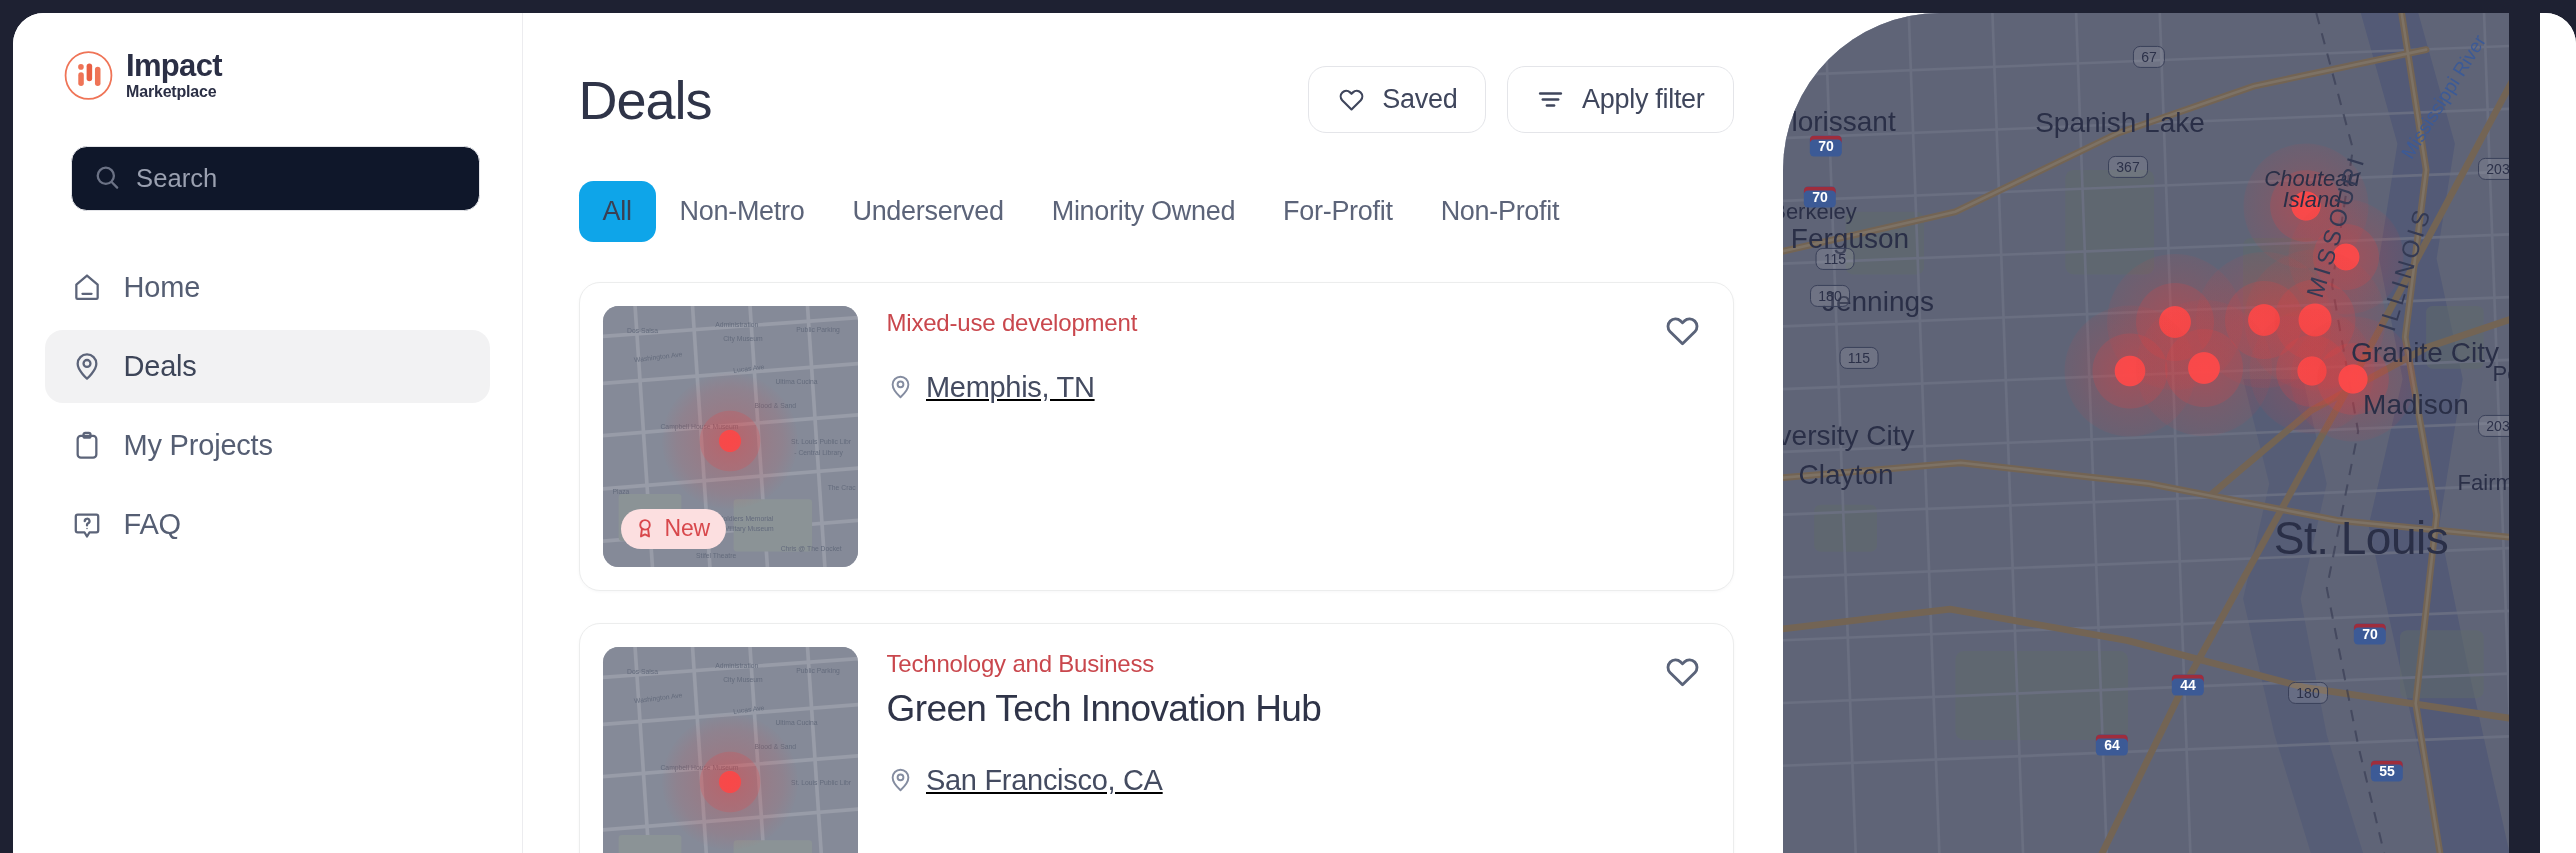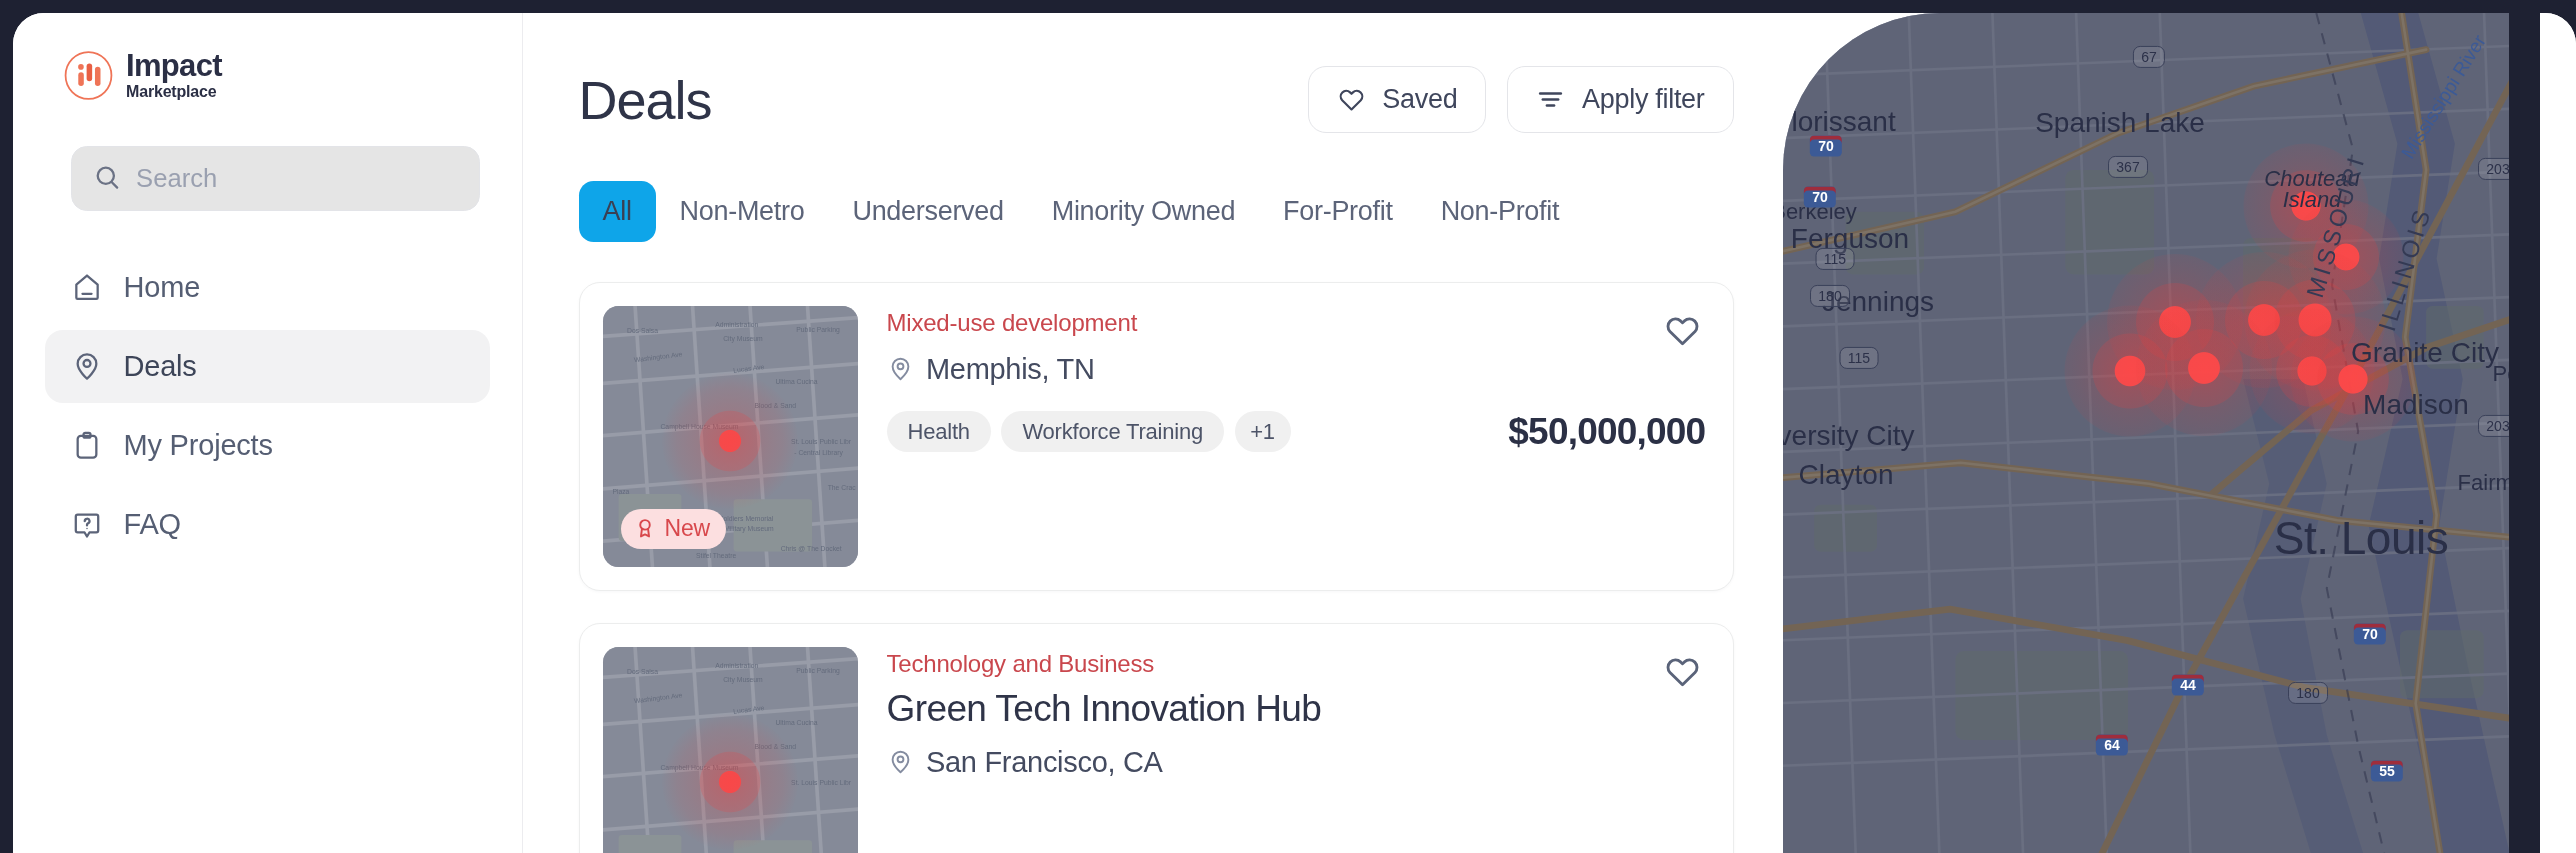--- a/index.html
+++ b/index.html
@@ -78,21 +78,21 @@
   .search-wrap {
     margin: 39px 0 0 58px;
     width: 409px;
     height: 65px;
     border: 1.6px solid #e3e4e8;
     border-radius: 15.7px;
     display: flex;
     align-items: center;
     padding: 0 21px;
     gap: 14.6px;
-    background: #e5e5e5;
+    background: #0f172a;
   }
   .search-input {
     border: 0;
     outline: 0;
     font-family: "Liberation Sans", sans-serif;
     font-size: 25.6px;
     color: #6b7285;
     background: transparent;
     width: 100%;
   }
@@ -243,24 +243,25 @@
     font-weight: 400;
   }
   .deal-title {
     margin-top: 11.5px;
     font-size: 37px;
     color: #2f3448;
     letter-spacing: -0.6px;
     line-height: 1.1;
   }
   .deal-location {
-    margin-top: 16px;
+    margin-top: 34px;
     display: flex;
     align-items: center;
     gap: 12.5px;
+    text-decoration: underline;
   }
   .deal-location-text { font-size: 29px; color: #444b60; letter-spacing: -0.3px; }
 
   .deal-footer {
     margin-top: 25px;
     display: flex;
     align-items: center;
   }
   .tag-row { display: flex; gap: 10.5px; align-items: center; flex: 1 1 auto; }
   .tag {
@@ -556,28 +557,20 @@
               <div class="deal-location">
                 <span>
                   <svg width="27" height="27" viewBox="0 0 24 24" fill="none" stroke="#848ca0" stroke-width="1.7" stroke-linecap="round" stroke-linejoin="round">
                     <path d="M12 21.5s7-6.2 7-11.2a7 7 0 1 0-14 0c0 5 7 11.2 7 11.2z"></path>
                     <circle cx="12" cy="10.1" r="2.6"></circle>
                   </svg>
                 </span>
                 <span class="deal-location-text">Memphis, TN</span>
               </div>
 
-              <div class="deal-footer">
-                <div class="tag-row">
-                  <span class="tag">Health</span>
-                  <span class="tag">Workforce Training</span>
-                  <span class="tag more">+1</span>
-                </div>
-                <div class="deal-price">$50,000,000</div>
-              </div>
 
               <div class="fav-btn">
                 <span>
                   <svg width="39" height="39" viewBox="0 0 24 24" fill="none" stroke="#5a6379" stroke-width="1.75" stroke-linecap="round" stroke-linejoin="round">
                     <path d="M12 20.2 4.3 12.6a4.6 4.6 0 0 1 6.5-6.5L12 7.3l1.2-1.2a4.6 4.6 0 0 1 6.5 6.5z"></path>
                   </svg>
                 </span>
               </div>
             </div>
           </div>

